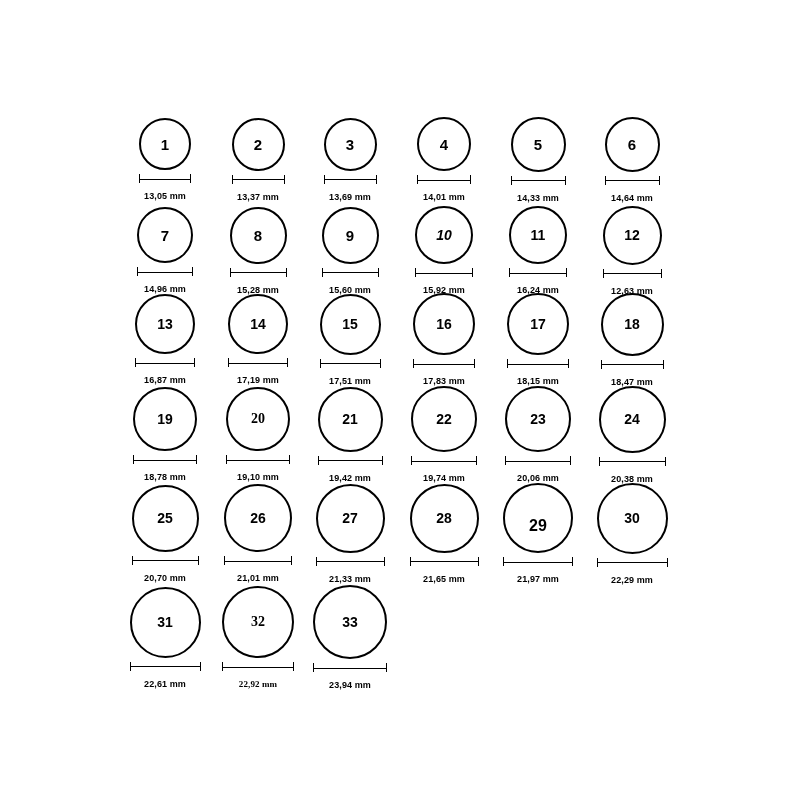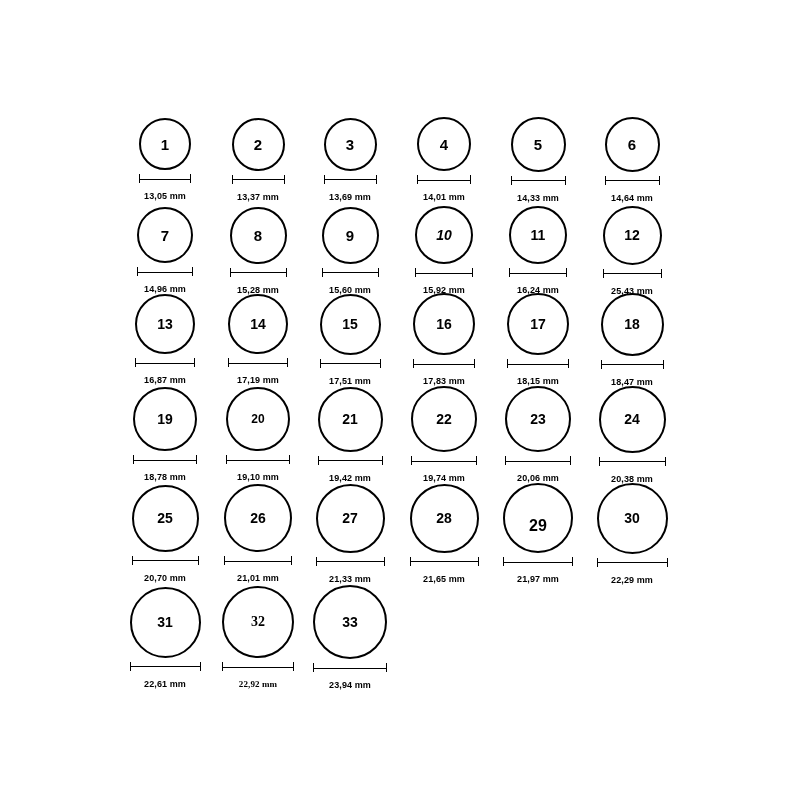--- a/index.html
+++ b/index.html
@@ -172,21 +172,21 @@
         <div class="dim-line" style="width: 58px;"></div>
         <div class="dim-label">16,24 mm</div>
       </div>
     </div>
     <div class="ring-cell" style="left: 572px; top: 205.5px; width: 120px;">
       <div class="ring-circle" style="width: 59px; height: 59px;">
         <span class="ring-number" style="font-size: 14px;">12</span>
       </div>
       <div class="dim">
         <div class="dim-line" style="width: 59px;"></div>
-        <div class="dim-label">25,43 mm</div>
+        <div class="dim-label">12,63 mm</div>
       </div>
     </div>
     <div class="ring-cell" style="left: 105px; top: 294px; width: 120px;">
       <div class="ring-circle" style="width: 60px; height: 60px;">
         <span class="ring-number" style="font-size: 14px;">13</span>
       </div>
       <div class="dim">
         <div class="dim-line" style="width: 60px;"></div>
         <div class="dim-label">16,87 mm</div>
       </div>
@@ -240,21 +240,21 @@
       <div class="ring-circle" style="width: 64px; height: 64px;">
         <span class="ring-number" style="font-size: 14px;">19</span>
       </div>
       <div class="dim">
         <div class="dim-line" style="width: 64px;"></div>
         <div class="dim-label">18,78 mm</div>
       </div>
     </div>
     <div class="ring-cell" style="left: 198px; top: 387px; width: 120px;">
       <div class="ring-circle" style="width: 64px; height: 64px;">
-        <span class="ring-number" style="font-size: 12px;">20</span>
+        <span class="ring-number" style="font-size: 14px; font-family: Liberation Serif, serif;">20</span>
       </div>
       <div class="dim">
         <div class="dim-line" style="width: 64px;"></div>
         <div class="dim-label">19,10 mm</div>
       </div>
     </div>
     <div class="ring-cell" style="left: 290px; top: 386.5px; width: 120px;">
       <div class="ring-circle" style="width: 65px; height: 65px;">
         <span class="ring-number" style="font-size: 14px;">21</span>
       </div>

